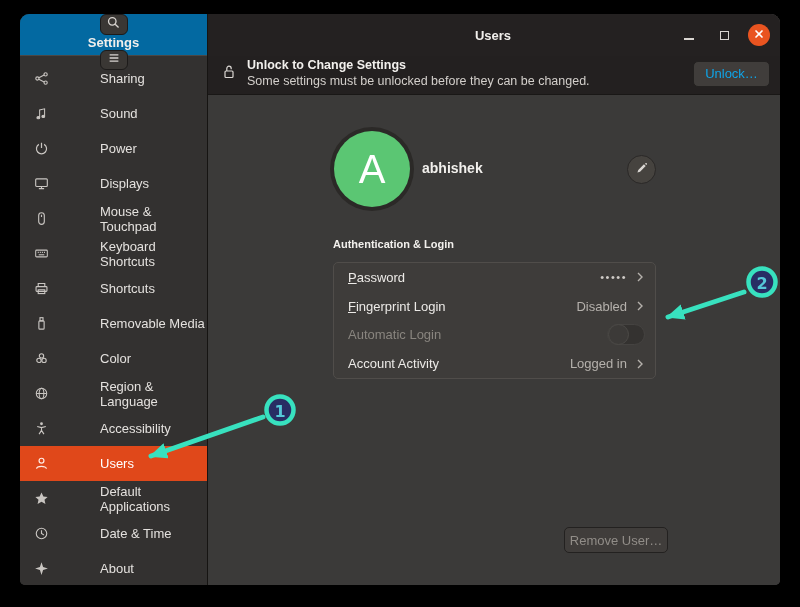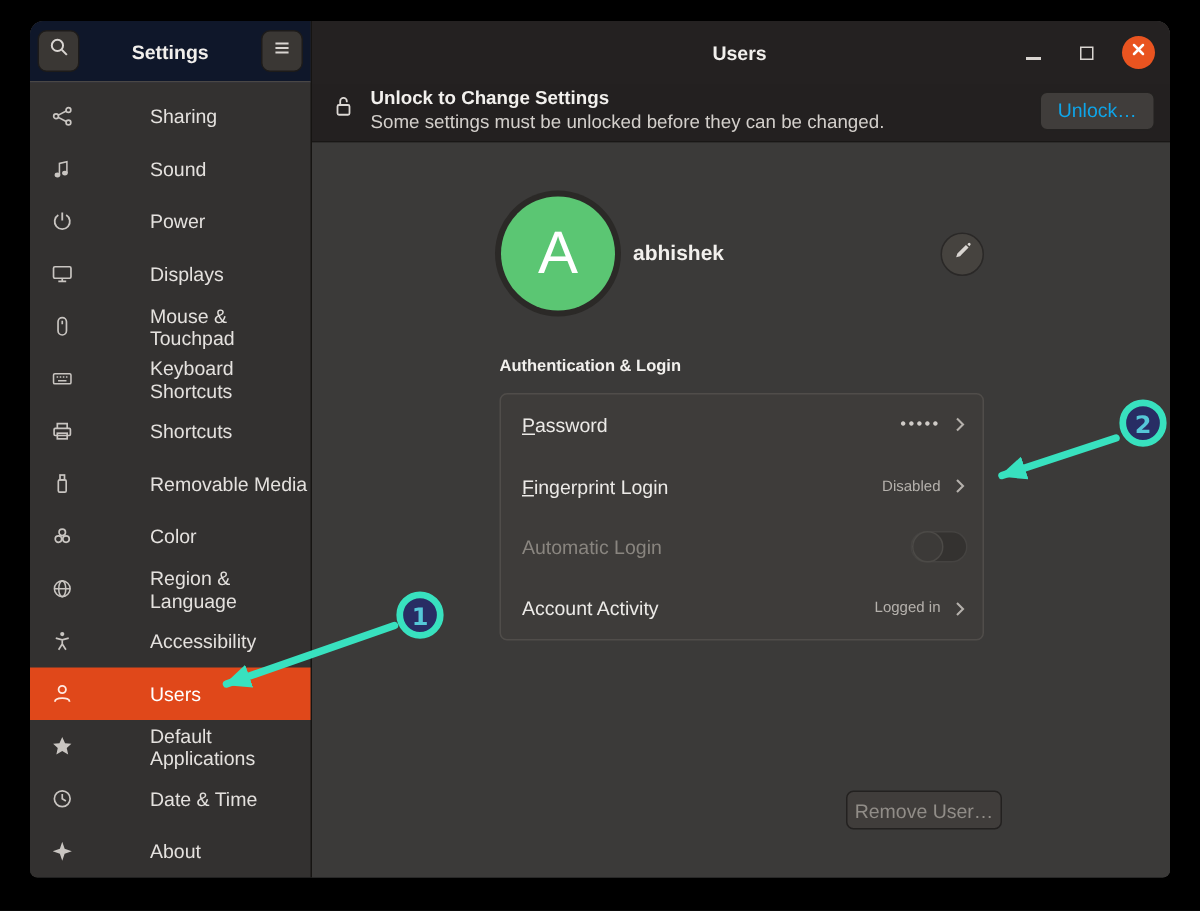--- a/index.html
+++ b/index.html
@@ -7,22 +7,22 @@
               font-family:"Liberation Sans","DejaVu Sans",sans-serif; }
   .stage { position:relative; width:800px; height:607px; background:#000; }
 
   .window { position:absolute; left:20px; top:14px; width:760px; height:571px;
             border-radius:9px 9px 5px 5px; overflow:hidden; background:#3b3a39;
             display:flex; }
 
   
   .sidebar { width:188px; flex:0 0 188px; background:#333130; display:flex; flex-direction:column;
              border-right:1px solid #161412; }
-  .side-header { height:42px; background:#0f172a; border-bottom:1px solid #4a4745;
-                 display:flex; align-items:center; padding:0 5px; }
+  .side-header { height:42px; background:#0369a1; border-bottom:1px solid #4a4745;
+                 display:flex; align-items:center; padding:0 5px;flex-direction:column; }
   .icon-btn { width:28px; height:28px; border-radius:6px; background:#3a3734; border:1px solid #1d1b1a;
               display:flex; align-items:center; justify-content:center; color:#d9d5d1; }
   .side-title { flex:1; text-align:center; color:#f1efec; font-weight:bold; font-size:13px; }
   .side-list { flex:1; padding-top:5px; }
   .side-item { height:35px; display:flex; align-items:center; padding:0 0 0 13px; color:#e4e1de;
                font-size:13px; cursor:default;gap:40px; }
   .side-item .sicon { width:17px; height:17px; margin-right:10px; color:#c9c5c1; display:flex;
                       align-items:center; justify-content:center; flex:0 0 17px; }
   .side-item.selected { background:#e0481a; color:#ffffff; }
   .side-item.selected .sicon { color:#ffe9e0; }
@@ -53,27 +53,27 @@
 
   .avatar { position:absolute; left:126px; top:36px; width:76px; height:76px; border-radius:50%;
             display:flex; align-items:center; justify-content:center;
             box-shadow:0 0 0 4px #2b2927; color:#fff; font-size:40px; }
   .user-name { position:absolute; left:214px; top:65px; color:#f2f0ed; font-size:14px; font-weight:bold; }
   .edit-btn { position:absolute; left:419px; top:60px; width:29px; height:29px; border-radius:50%;
               background:#46433f; border:1px solid #2a2827; color:#d9d5d1;
               display:flex; align-items:center; justify-content:center; }
 
   .section-title { position:absolute; left:125px; top:143px; color:#f2f0ed; font-size:11px; font-weight:bold; }
-  .rows-box { position:absolute; left:125px; top:167px; width:323px; height:165px;
+  .rows-box { position:absolute; left:125px; top:167px; width:323px; height:117px;
               background:#3e3c3a; border:1px solid #504d4a; border-radius:5px;
               display:flex; flex-direction:column; overflow:hidden; }
   .row { flex:1; display:flex; align-items:center; padding:0 10px 0 14px; font-size:13px; color:#eceae7; }
   .row-label { flex:1; }
   .row.dim .row-label { color:#89857f; }
-  .row-value { color:#b5b1ac; font-size:10px; margin-right:8px; }
+  .row-value { color:#b5b1ac; font-size:13px; margin-right:8px; }
   .dots { letter-spacing:1.5px; font-size:11px; color:#cfcbc7; }
   .chev { color:#b5b1ac; width:10px; display:flex; }
   .toggle { width:38px; height:21px; border-radius:11px; background:#343230; border:1px solid #454341;
             position:relative; }
   .toggle .knob { position:absolute; left:0px; top:-1px; width:21px; height:21px; border-radius:50%;
                   background:#3c3a38; border:1px solid #4c4a47; }
 
   .remove-btn { position:absolute; left:344px; top:432px; width:104px; height:26px; color:#918d88;margin-left:12px; }
 
   

